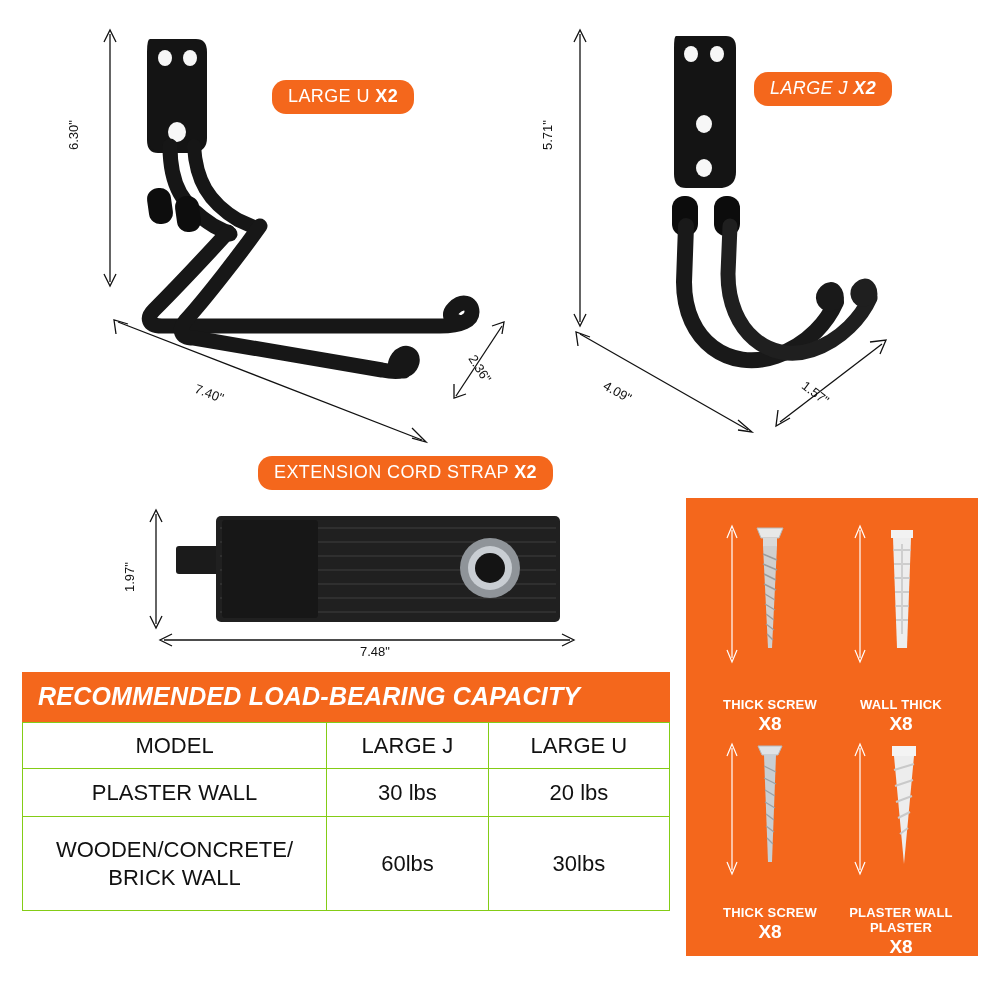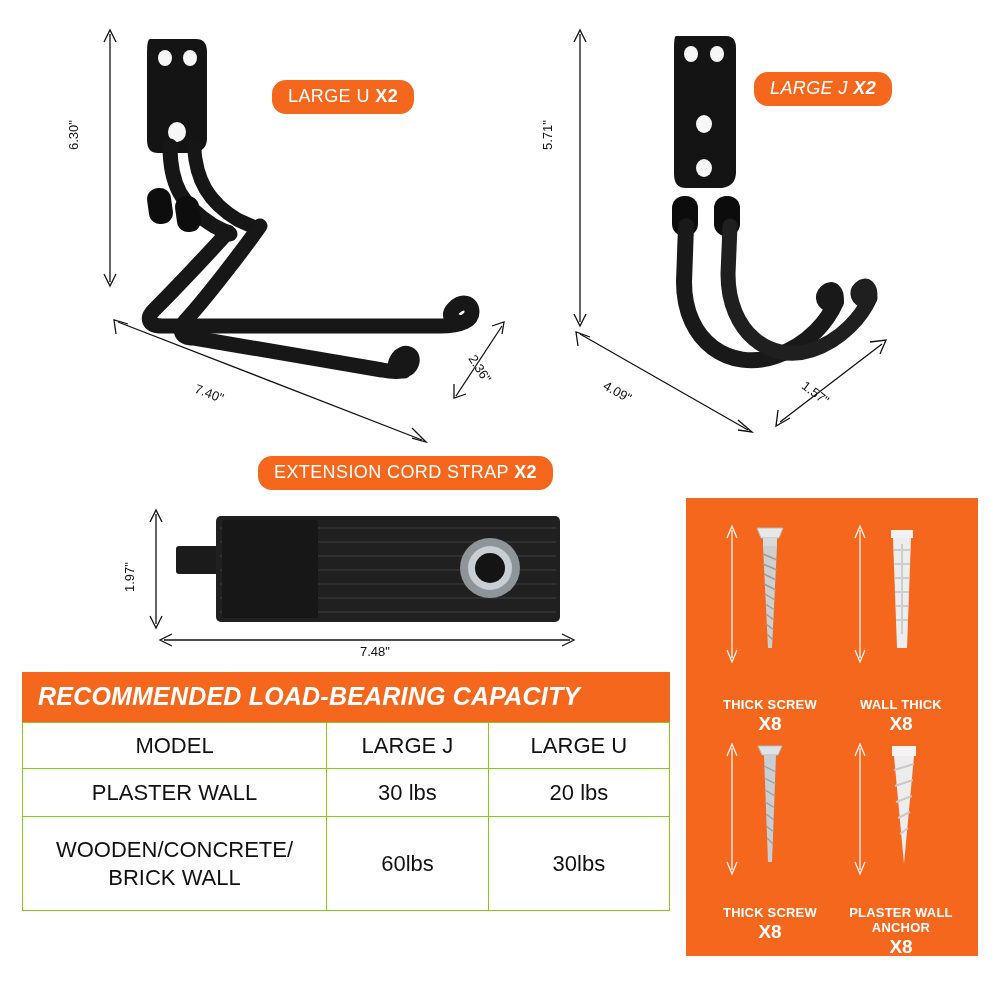--- a/index.html
+++ b/index.html
@@ -316,20 +316,20 @@
             <path d="M-10 24 L10 18"></path>
             <path d="M-9 40 L9 34"></path>
             <path d="M-8 56 L8 50"></path>
             <path d="M-6 72 L6 66"></path>
             <path d="M-4 88 L4 82"></path>
           </g>
         </g>
       </svg>
       <div class="hw-name">
         <span>PLASTER WALL</span><br>
-        <span>ANCHOR</span>
+        <span>PLASTER</span>
       </div>
       <div class="hw-qty">X8</div>
     </div>
 
   </div>
 
 </div>
 
 </body></html>

